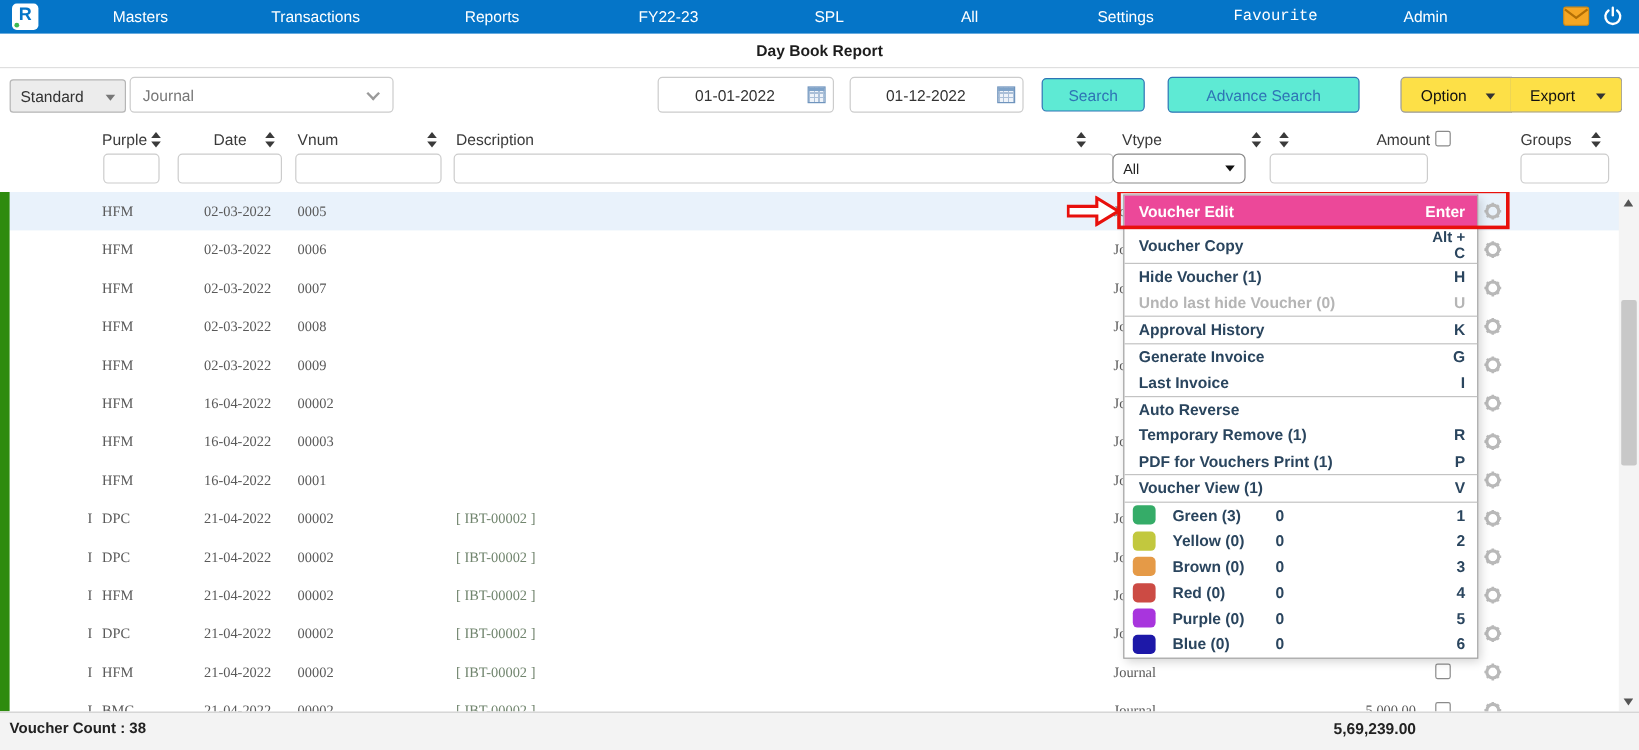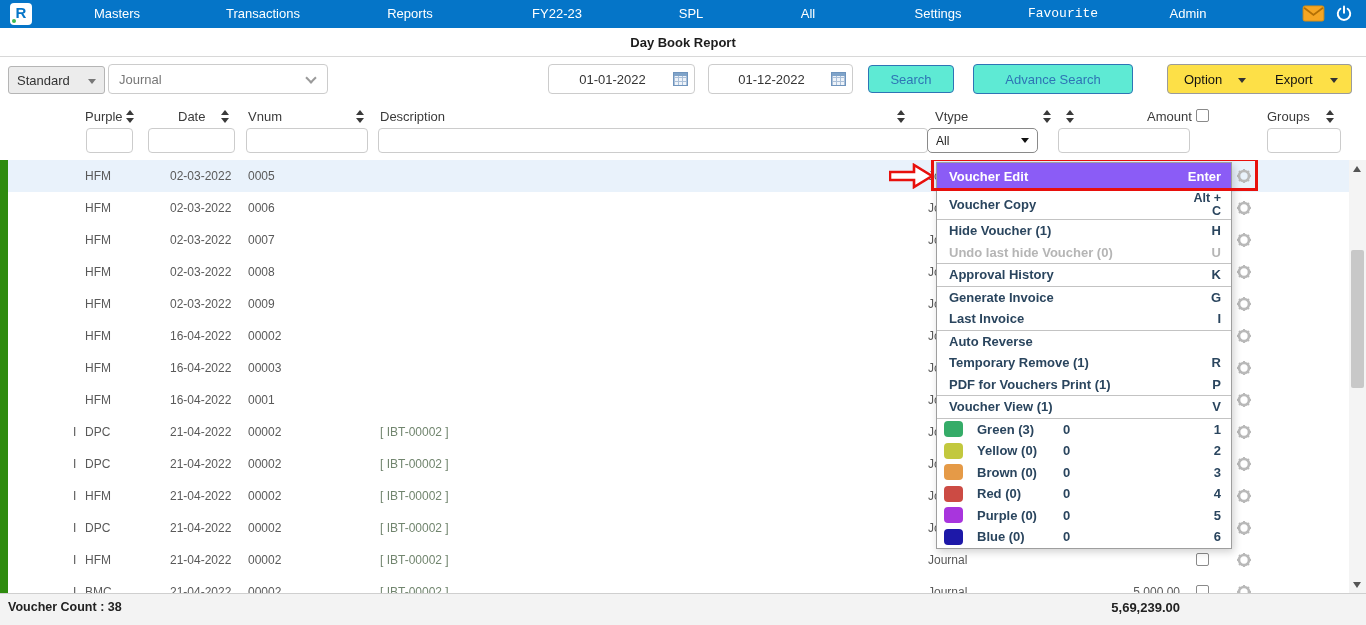--- a/index.html
+++ b/index.html
@@ -53,21 +53,21 @@
   .sort::after  { content:""; position:absolute; left:0; bottom:0; border-left:4.5px solid rgba(0,0,0,0); border-right:4.5px solid rgba(0,0,0,0); border-top:5px solid #3a3a3a; }
   .finput { position:absolute; top:28px; height:25px; border:1px solid #ccc; border-radius:4px; background:#fff; font:12px "Liberation Sans",sans-serif; color:#444; padding:0 6px; outline:none; }
   .checkbox { position:absolute; width:13px; height:13px; background:#fff; border:1.5px solid #8a8a8a; border-radius:2px; cursor:pointer; }
   .vtype-sel { position:absolute; left:927px; top:28px; width:111px; height:25px; border:1px solid #8a8a8a; border-radius:5px; background:#fff; }
   .vtype-sel .txt { position:absolute; left:8px; top:5px; font-size:12px; color:#222; }
   .vtype-sel .tri { position:absolute; right:8px; top:9px; border-top-color:#111; }
 
   
   .tbody { position:absolute; left:0; top:160px; width:1366px; height:433px; overflow:hidden; background:#fff; }
   .greenbar { position:absolute; left:0; top:0; width:8px; height:433px; background:#2e8b0e; z-index:3; }
-  .row { position:absolute; left:0; width:1366px; height:32px; }
+  .row { position:absolute; left:0; width:1366px; height:32px;font-family:Liberation Serif, serif; }
   .row.selected { background:#e9f2fb; }
   .cell { position:absolute; top:9px; font-size:12px; color:#595959; white-space:nowrap; }
   .cell.flag { left:73px; }
   .cell.seg  { left:85px; }
   .cell.date { left:170px; }
   .cell.vnum { left:248px; }
   .cell.desc { left:380px; color:#71856e; }
   .cell.vtype{ left:928px; }
   .cell.amount { left:1080px; width:100px; text-align:right; }
   .rowcheck { position:absolute; left:1196px; top:9px; width:13px; height:13px; background:#fff; border:1.5px solid #8a8a8a; border-radius:2px; }
@@ -78,21 +78,21 @@
   .sbtn { position:absolute; left:0; width:17px; height:17px; }
   .sbtn .t-up { position:absolute; left:4px; top:6px; border-left:4.5px solid rgba(0,0,0,0); border-right:4.5px solid rgba(0,0,0,0); border-bottom:6px solid #555; }
   .sbtn .t-dn { position:absolute; left:4px; top:6px; border-left:4.5px solid rgba(0,0,0,0); border-right:4.5px solid rgba(0,0,0,0); border-top:6px solid #555; }
   .sthumb { position:absolute; left:2px; top:90px; width:13px; height:138px; background:#c8c8c8; border-radius:2px; }
 
   
   .cmenu { position:absolute; left:936px; top:2px; width:296px; background:#fff; border:1px solid #9e9e9e; box-shadow:2px 3px 8px rgba(0,0,0,.18); z-index:10; }
   .menu-item { display:flex; align-items:center; height:21.5px; padding:0 10px 0 12px; font-size:13px; font-weight:bold; color:#2a455e; cursor:pointer; }
   .menu-item .lbl { flex:1; white-space:nowrap; }
   .menu-item .sc  { text-align:right; white-space:nowrap; }
-  .menu-item.hl { height:27px; background:#8b5cf6; color:#fff; }
+  .menu-item.hl { height:27px; background:#ec4899; color:#fff; }
   .menu-item.two { height:29px; }
   .menu-item.two .sc { line-height:13px; font-size:12.5px; }
   .menu-item.dis { color:#b5b5b5; cursor:default; }
   .menu-div { border-top:1px solid #c3c3c3; }
   .menu-item.coloropt { padding-left:7px; }
   .swatch { width:19px; height:16px; border-radius:4px; margin-right:14px; flex:none; }
   .coloropt .lbl { flex:none; width:86px; }
   .coloropt .cnt { flex:1; text-align:left; }
 
   

